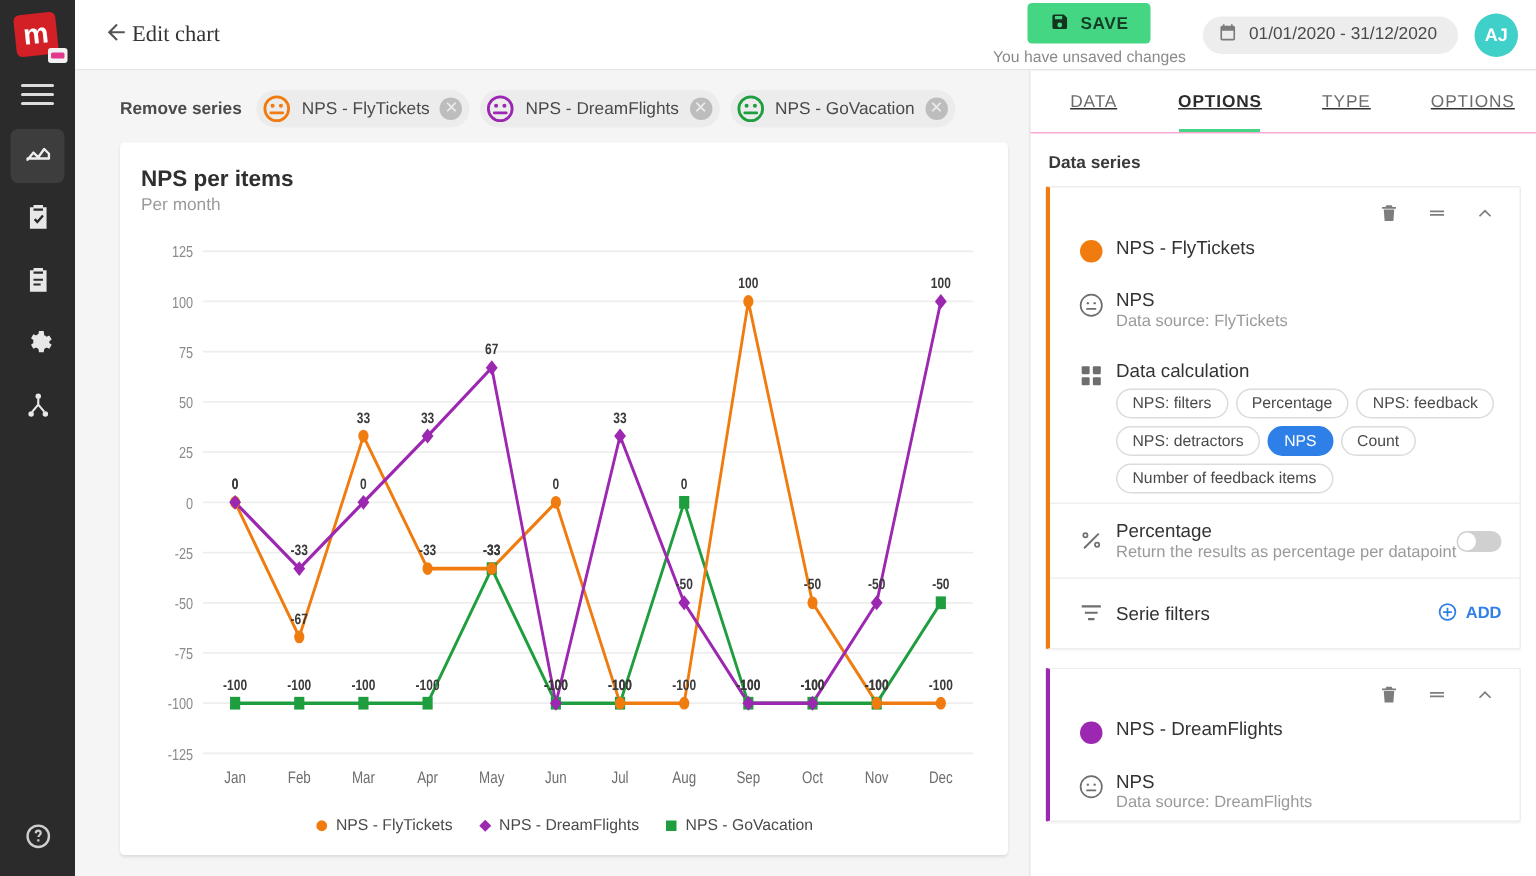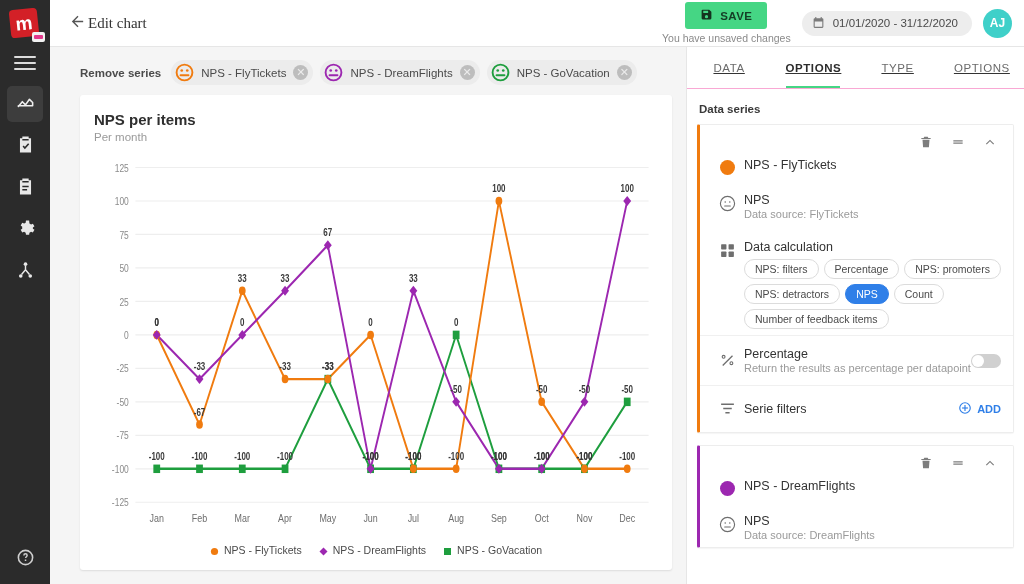--- a/index.html
+++ b/index.html
@@ -514,21 +514,21 @@
                       <rect x="3" y="13.5" width="7.5" height="7.5" rx="1"></rect>
                       <rect x="13.5" y="13.5" width="7.5" height="7.5" rx="1"></rect>
                     </svg>
                 </span>
               </div>
               <div class="content">
                 <div class="calc-title">Data calculation</div>
                 <div class="pills">
                   <span class="pill">NPS: filters</span>
                   <span class="pill">Percentage</span>
-                  <span class="pill">NPS: promoters</span>
+                  <span class="pill">NPS: feedback</span>
                   <span class="pill">NPS: detractors</span>
                   <span class="pill sel">NPS</span>
                   <span class="pill">Count</span>
                   <span class="pill">Number of feedback items</span>
                 </div>
               </div>
             </div>
 
             <div class="row rowline" style="padding-top:11px;padding-bottom:11px;align-items:center;">
               <div class="ico">

